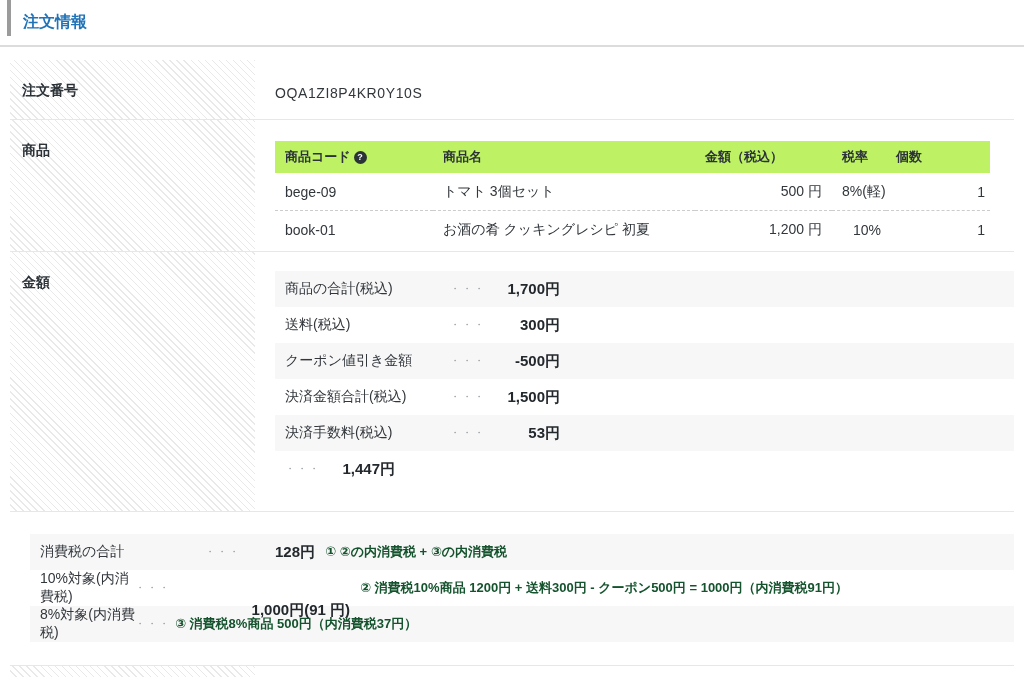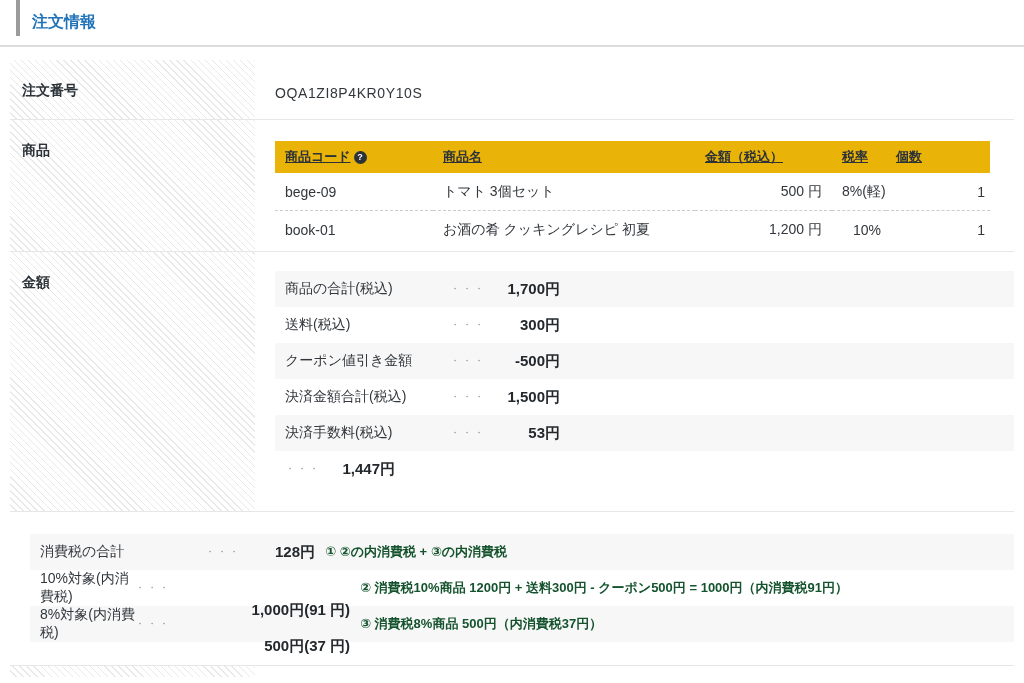--- a/index.html
+++ b/index.html
@@ -1,21 +1,21 @@
 <!DOCTYPE html>
 <html><head>
 <meta charset="utf-8">
 <style>
   * { margin:0; padding:0; box-sizing:border-box; }
   html,body { width:1024px; height:683px; background:#ffffff; overflow:hidden;
     font-family:"Liberation Sans","DejaVu Sans",sans-serif; color:#32373c; }
 
   
   .page-header { border-bottom:2px solid #dcdcdc; padding-bottom:9px; }
-  .page-header .title-wrap { border-left:4px solid #9b9b9b; margin-left:16px;
+  .page-header .title-wrap { border-left:4px solid #9b9b9b; margin-left:7px;
     padding:11px 0 3px 12px; }
   .page-title { font-size:16px; font-weight:bold; color:#2173b8; line-height:22px; }
 
   
   .sections { margin:13px 10px 0 10px; }
   .section { display:flex; border-bottom:1px solid #e7e7e7; }
   .section.stub { border-bottom:none; height:11px; }
   .label-col { width:245px; flex:0 0 245px;
     background:repeating-linear-gradient(45deg,#ffffff 0px,#ffffff 4px,#e9e9e9 4px,#e9e9e9 5px);
     padding:21px 0 0 12px; }
@@ -28,22 +28,22 @@
   .order-value { font-size:14px; letter-spacing:0.6px; color:#32373c; }
 
   
   .sec-products { min-height:132px; }
   table.products { border-collapse:collapse; width:715px; table-layout:fixed; font-size:14px; }
   table.products col.c-code { width:158px; }
   table.products col.c-name { width:262px; }
   table.products col.c-price { width:137px; }
   table.products col.c-tax { width:54px; }
   table.products col.c-qty { width:104px; }
-  table.products th { background:#eab308; font-size:13px; font-weight:bold; text-align:left;
-    color:#2c3338; padding:7px 8px 7px 10px; height:30px; white-space:nowrap;text-decoration:underline; }
+  table.products th { background:#bef264; font-size:13px; font-weight:bold; text-align:left;
+    color:#2c3338; padding:7px 8px 7px 10px; height:30px; white-space:nowrap; }
   table.products td { padding:10px 8px 9px 10px; height:37px; color:#32373c; white-space:nowrap; }
   table.products .num { text-align:right; padding-right:10px; }
   table.products .num-s { text-align:right; padding-right:5px; }
   table.products tr.r2 td { border-top:1px dashed #cccccc; }
   .help-icon { display:inline-block; width:13px; height:13px; border-radius:50%;
     background:#2c3338; color:#ffffff; font-size:9px; line-height:13px; text-align:center;
     vertical-align:middle; margin-left:3px; font-weight:bold; cursor:pointer; }
 
   
   .sec-amount { min-height:260px; }
@@ -171,21 +171,20 @@
       </div>
       <div class="vrow">
         <span class="rl narrow">10%対象(内消費税)</span>
         <span class="dots">・・・</span>
         <span class="rv wide">1,000円(91 円)</span>
         <span class="note">② 消費税10%商品 1200円 + 送料300円 - クーポン500円 = 1000円（内消費税91円）</span>
       </div>
       <div class="vrow odd">
         <span class="rl narrow">8%対象(内消費税)</span>
         <span class="dots">・・・</span>
-        <span class="rv wide">500円(37 円)</span>
         <span class="note">③ 消費税8%商品 500円（内消費税37円）</span>
       </div>
     </div>
   </div>
 
   <div class="section stub">
     <div class="label-col" style="padding-top:0;"></div>
     <div class="content-col"></div>
   </div>
 

